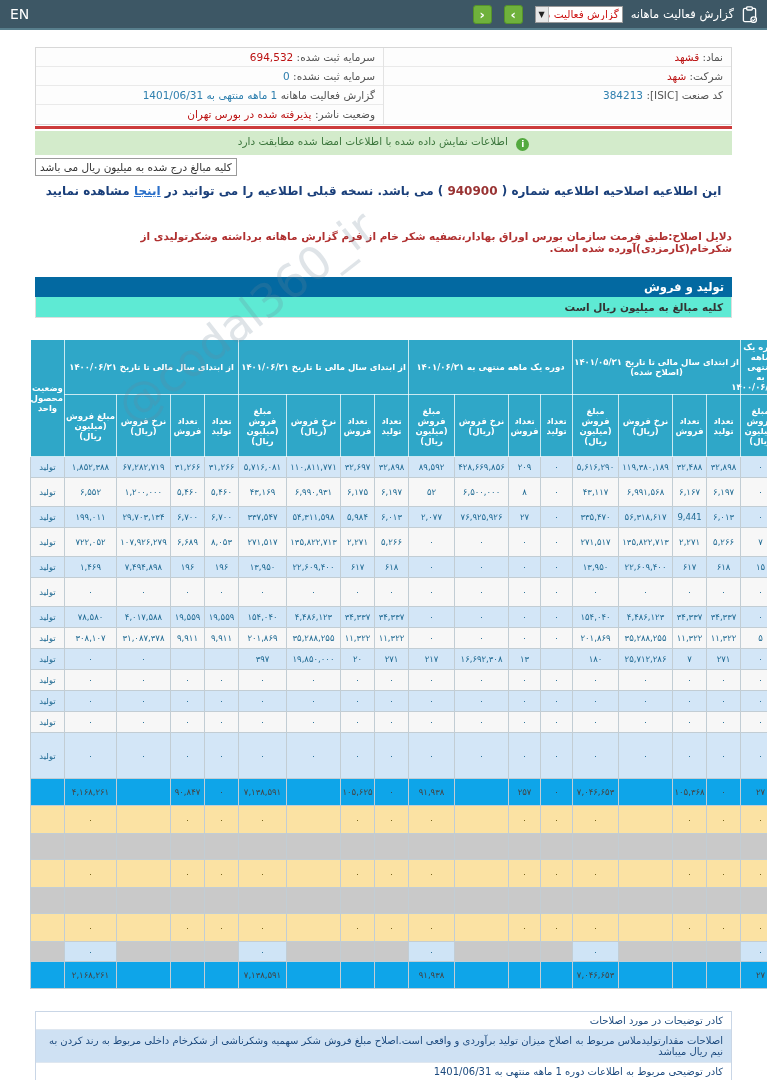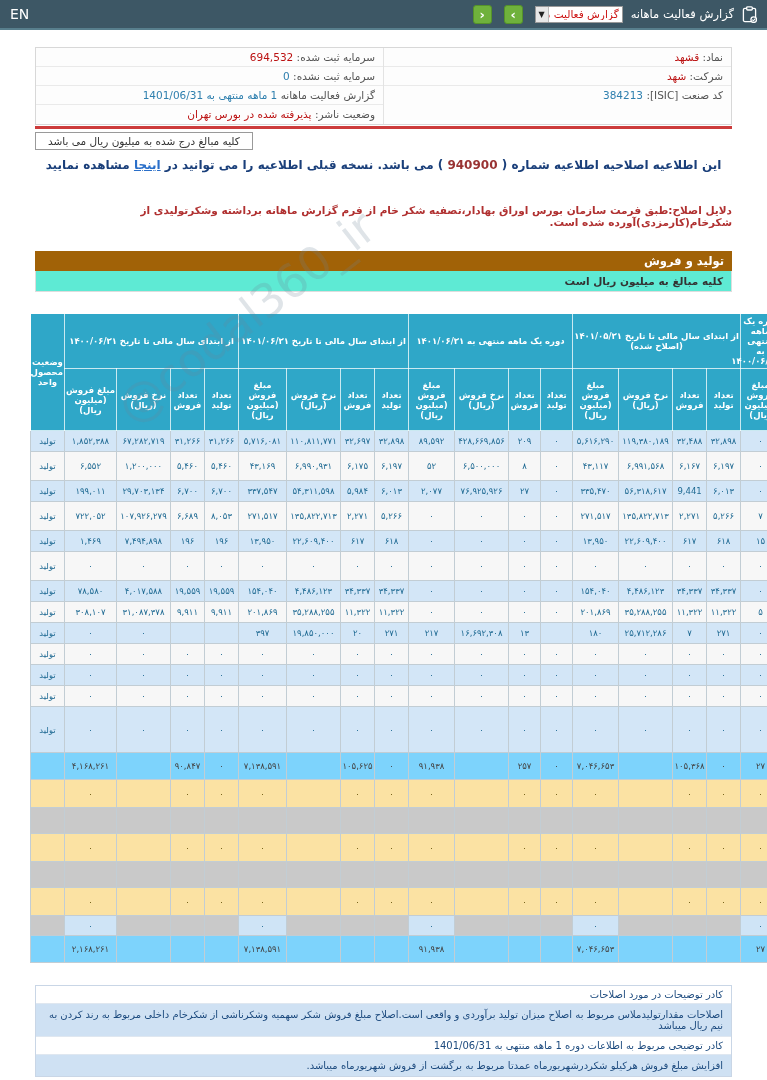--- a/index.html
+++ b/index.html
@@ -32,43 +32,43 @@
   .info-row:last-child{border-bottom:none;}
   .info-row .v{color:#2e7fae;}
   .info-row .v.red{color:#bb1111;}
   .redline{height:3px;background:#cc3b3b;margin-top:1px;}
   .banner{background:#d3ebcb;color:#3c763d;text-align:center;font-size:10.5px;
     padding:4px 0;margin-top:2px;}
   .info-ic{display:inline-block;width:13px;height:13px;border-radius:50%;background:#53a93f;
     color:#fff;font-size:9px;line-height:13px;text-align:center;font-weight:bold;vertical-align:-2px;margin-left:5px;}
   .amount-row{display:flex;margin-top:3px;}
   .amount-box{margin-right:auto;border:1px solid #9a9a9a;background:#fff;
-    font-size:10.5px;color:#333;padding:2px 12px;}
+    font-size:10.5px;color:#333;padding:2px 4px;}
   .notice{margin-top:8px;text-align:center;font-size:12px;font-weight:bold;color:#1a3f7a;}
   .notice .num{color:#993333;}
   .notice a{color:#2a6fc9;text-decoration:underline;cursor:pointer;}
   .reason{margin-top:32px;text-align:right;font-size:10.5px;font-weight:bold;color:#b03030;}
-  .section-title{margin-top:23px;background:#a16207;color:#fff;font-weight:bold;
+  .section-title{margin-top:23px;background:#0369a1;color:#fff;font-weight:bold;
     font-size:11.5px;padding:3px 8px;}
   .units-note{border:1px solid #ddd;border-top:none;background:#5eead4;
     font-size:10.5px;font-weight:bold;color:#333;padding:4px 8px;}
   
   .table-wrap{direction:ltr;width:737px;overflow:hidden;margin-top:21px;position:relative;}
   table.prod{direction:rtl;border-collapse:collapse;table-layout:fixed;width:750px;font-size:8.5px;}
   table.prod th{background:#2fa7c8;color:#fff;font-weight:bold;border:1px solid rgba(255,255,255,.75);
     padding:2px 1px;text-align:center;vertical-align:middle;}
   table.prod thead tr.grp-row th{height:36px;font-size:8.5px;}
   table.prod thead tr.sub-row th{height:62px;}
   table.prod td{border:1px solid #c2cdd4;text-align:center;vertical-align:middle;
     padding:2px 1px;color:#1f6a93;height:21px;overflow:hidden;white-space:nowrap;}
   tr.data.b td{background:#d3e6f7;}
   tr.data.w td{background:#f7f7f7;}
   tr.tall td{height:29px;}
   tr.taller td{height:46px;}
-  tr.total td,tr.total2 td{background:#7dd3fc;color:#444;height:27px;}
+  tr.total td,tr.total2 td{background:#0ea5e9;color:#444;height:27px;}
   tr.zeros td{background:#fbe2a3;color:#6b5810;height:28px;}
   tr.gap td{background:#c9c9c9;height:26px;}
   tr.grayblue td{background:#c9c9c9;height:20px;}
   tr.grayblue td.hl{background:#cfe4f6;color:#1f6a93;}
   .watermark{position:absolute;left:90px;top:290px;transform:rotate(-38deg);
     direction:ltr;font-size:46px;color:rgba(110,130,150,.22);z-index:5;pointer-events:none;white-space:nowrap;}
   
   .notes{margin-top:22px;border:1px solid #c9d6e6;font-size:10px;color:#1c4a7e;background:#fff;}
   .note-row{padding:3px 8px;border-bottom:1px solid #dfe7f0;text-align:right;min-height:17px;}
   .note-row.blue{background:#cfe1f3;padding:5px 8px;}
@@ -125,20 +125,24 @@
         <span class="v">1 ماهه منتهی به 1401/06/31</span>
       </div>
       <div class="info-row">
         <span>وضعیت ناشر:</span>
         <span class="v red">پذیرفته شده در بورس تهران</span>
       </div>
     </div>
   </div>
   <div class="redline"></div>
 
+  <div class="banner">
+    <span class="info-ic">i</span>
+    <span>اطلاعات نمایش داده شده با اطلاعات امضا شده مطابقت دارد</span>
+  </div>
 
   <div class="amount-row">
     <div class="amount-box">کلیه مبالغ درج شده به میلیون ریال می باشد</div>
   </div>
 
   <div class="notice">
     <span>این اطلاعیه اصلاحیه اطلاعیه شماره (</span>
     <span class="num">940900</span>
     <span>) می باشد. نسخه قبلی اطلاعیه را می توانید در</span>
     <a>اینجا</a>

